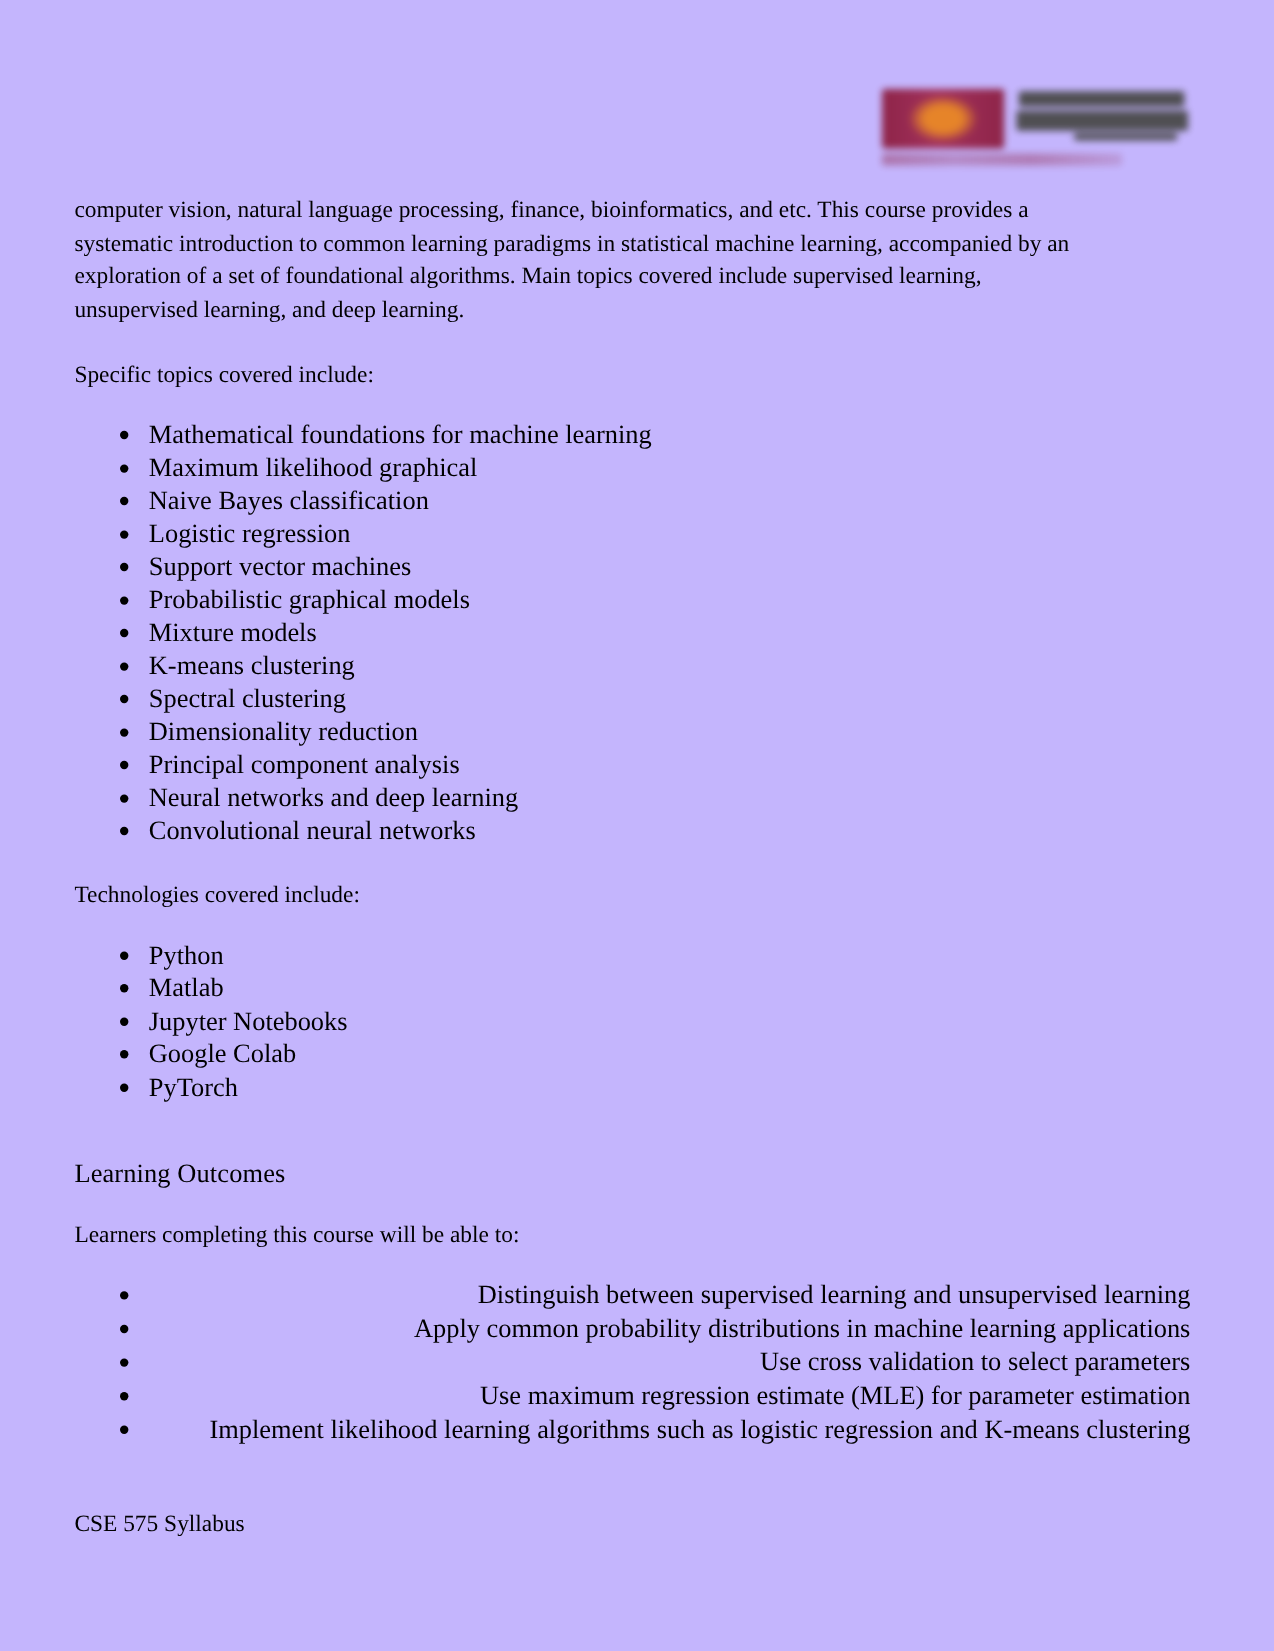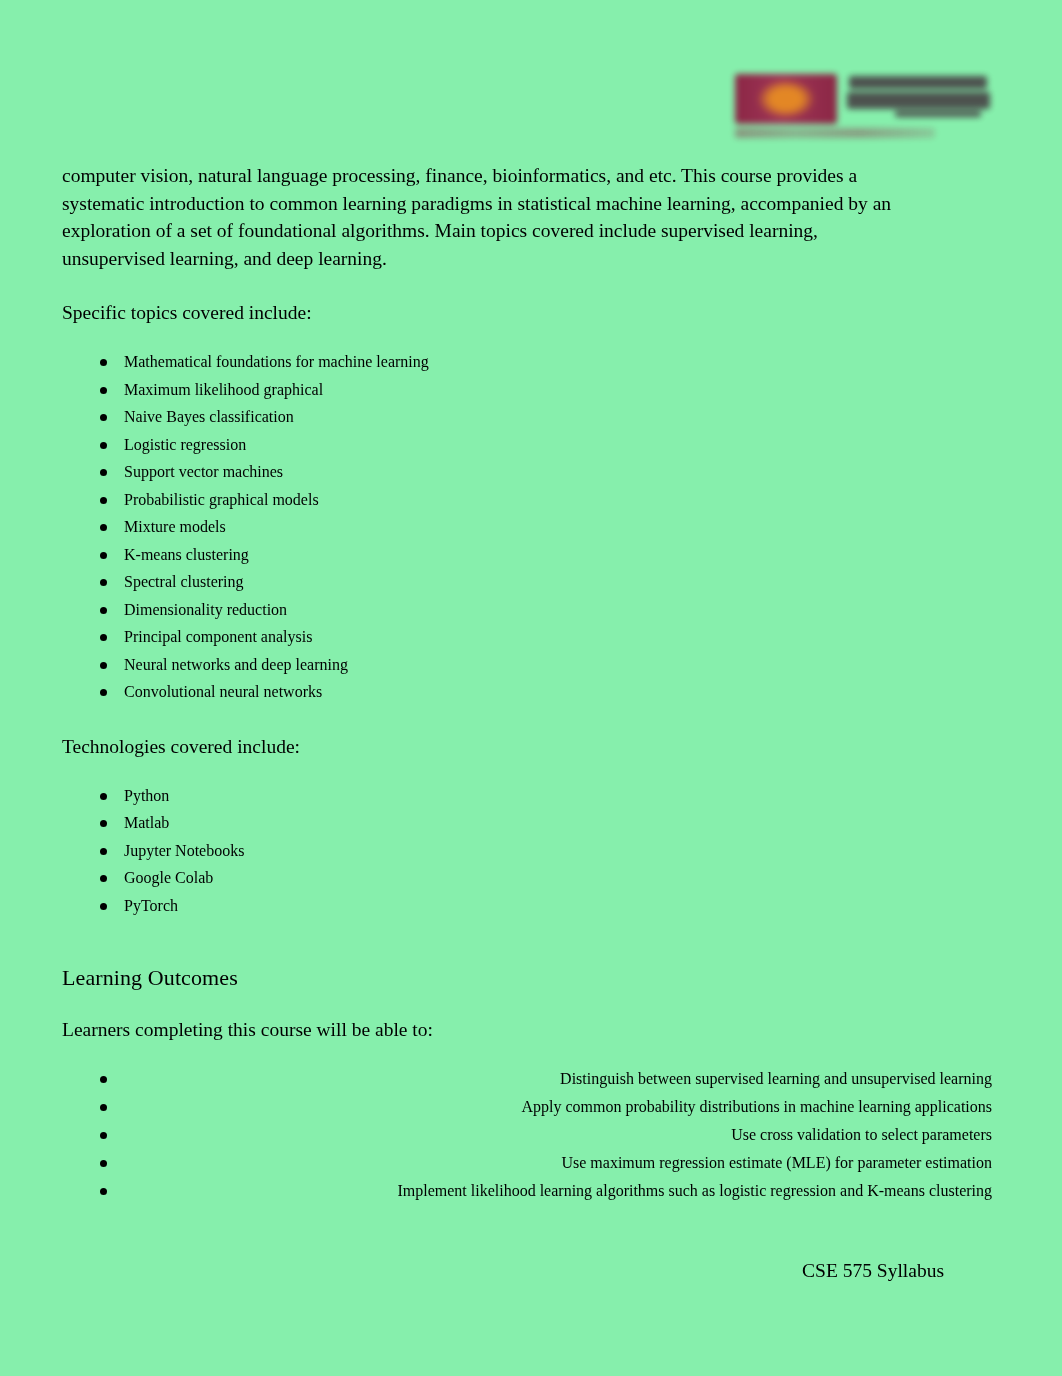--- a/index.html
+++ b/index.html
@@ -9,21 +9,21 @@
   }
   body {
     font-family: "Liberation Serif", "DejaVu Serif", serif;
     color: #000000;
     -webkit-font-smoothing: antialiased;
   }
   .page {
     position: relative;
     width: 1062px;
     height: 1376px;
-    background: #86efac;
+    background: #c4b5fd;
     overflow: hidden;
     box-sizing: border-box;
     text-decoration: underline;
   }
 
   
   .logo-wrap {
     position: absolute;
     left: 735px;
     top: 66px;
@@ -97,21 +97,21 @@
   .spacer-lg { height: 27px; }
   .spacer-md { height: 22px; }
 
   ul.bullets {
     list-style: none;
     margin: 0;
     padding: 0;
   }
   ul.bullets > li {
     position: relative;
-    font-size: 16px;
+    font-size: 22px;
     line-height: 27.5px;
     padding-left: 62px;
     margin: 0;
   }
   ul.bullets > li::before {
     content: "";
     position: absolute;
     left: 38px;
     top: 11px;
     width: 7px;
@@ -139,21 +139,20 @@
     position: absolute;
     left: 62px;
     top: 1258px;
     width: 882px;
     font-size: 19.5px;
     line-height: 26px;
   }
   .footer-row {
     position: relative;
     display: block;
-    text-align: right;
   }
   .footer-pageno {
     position: absolute;
     right: 0;
     top: 0;
   }
 </style>
 </head>
 <body>
 

